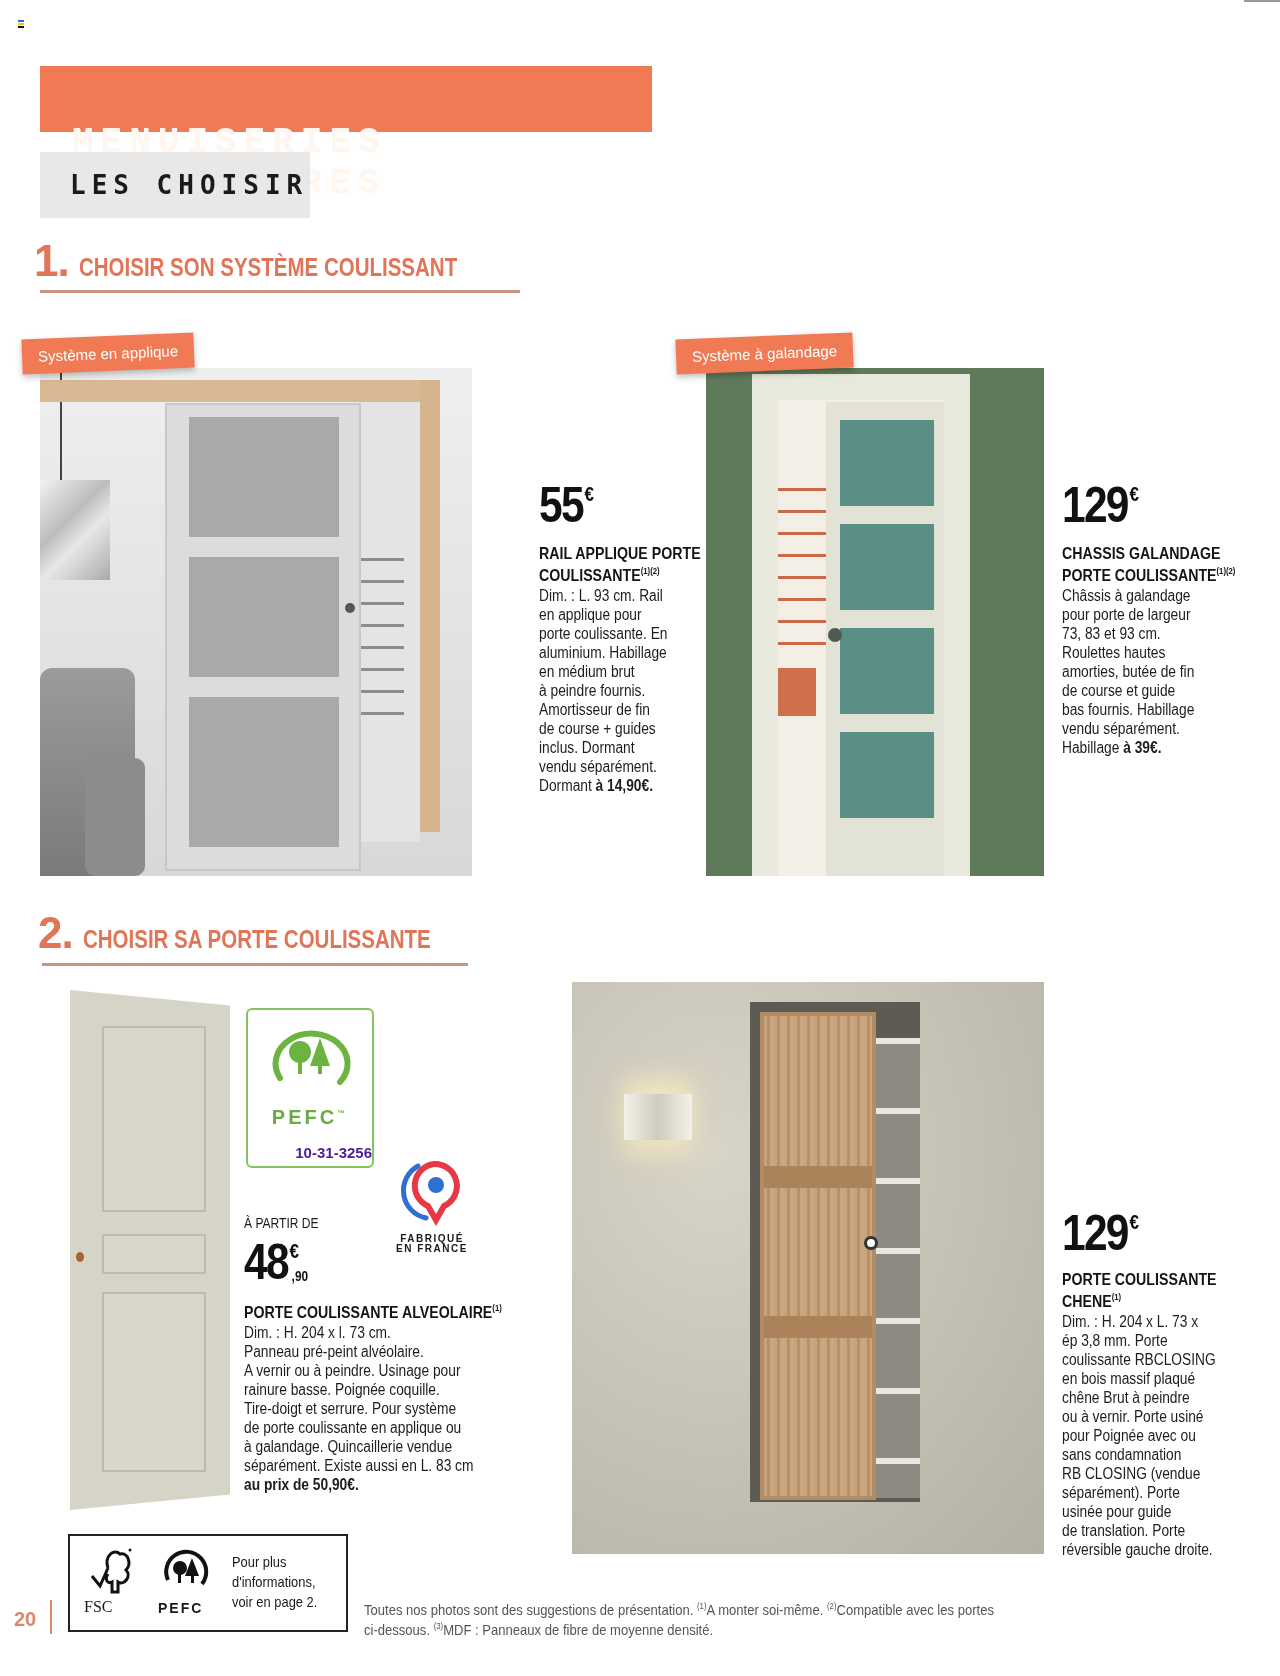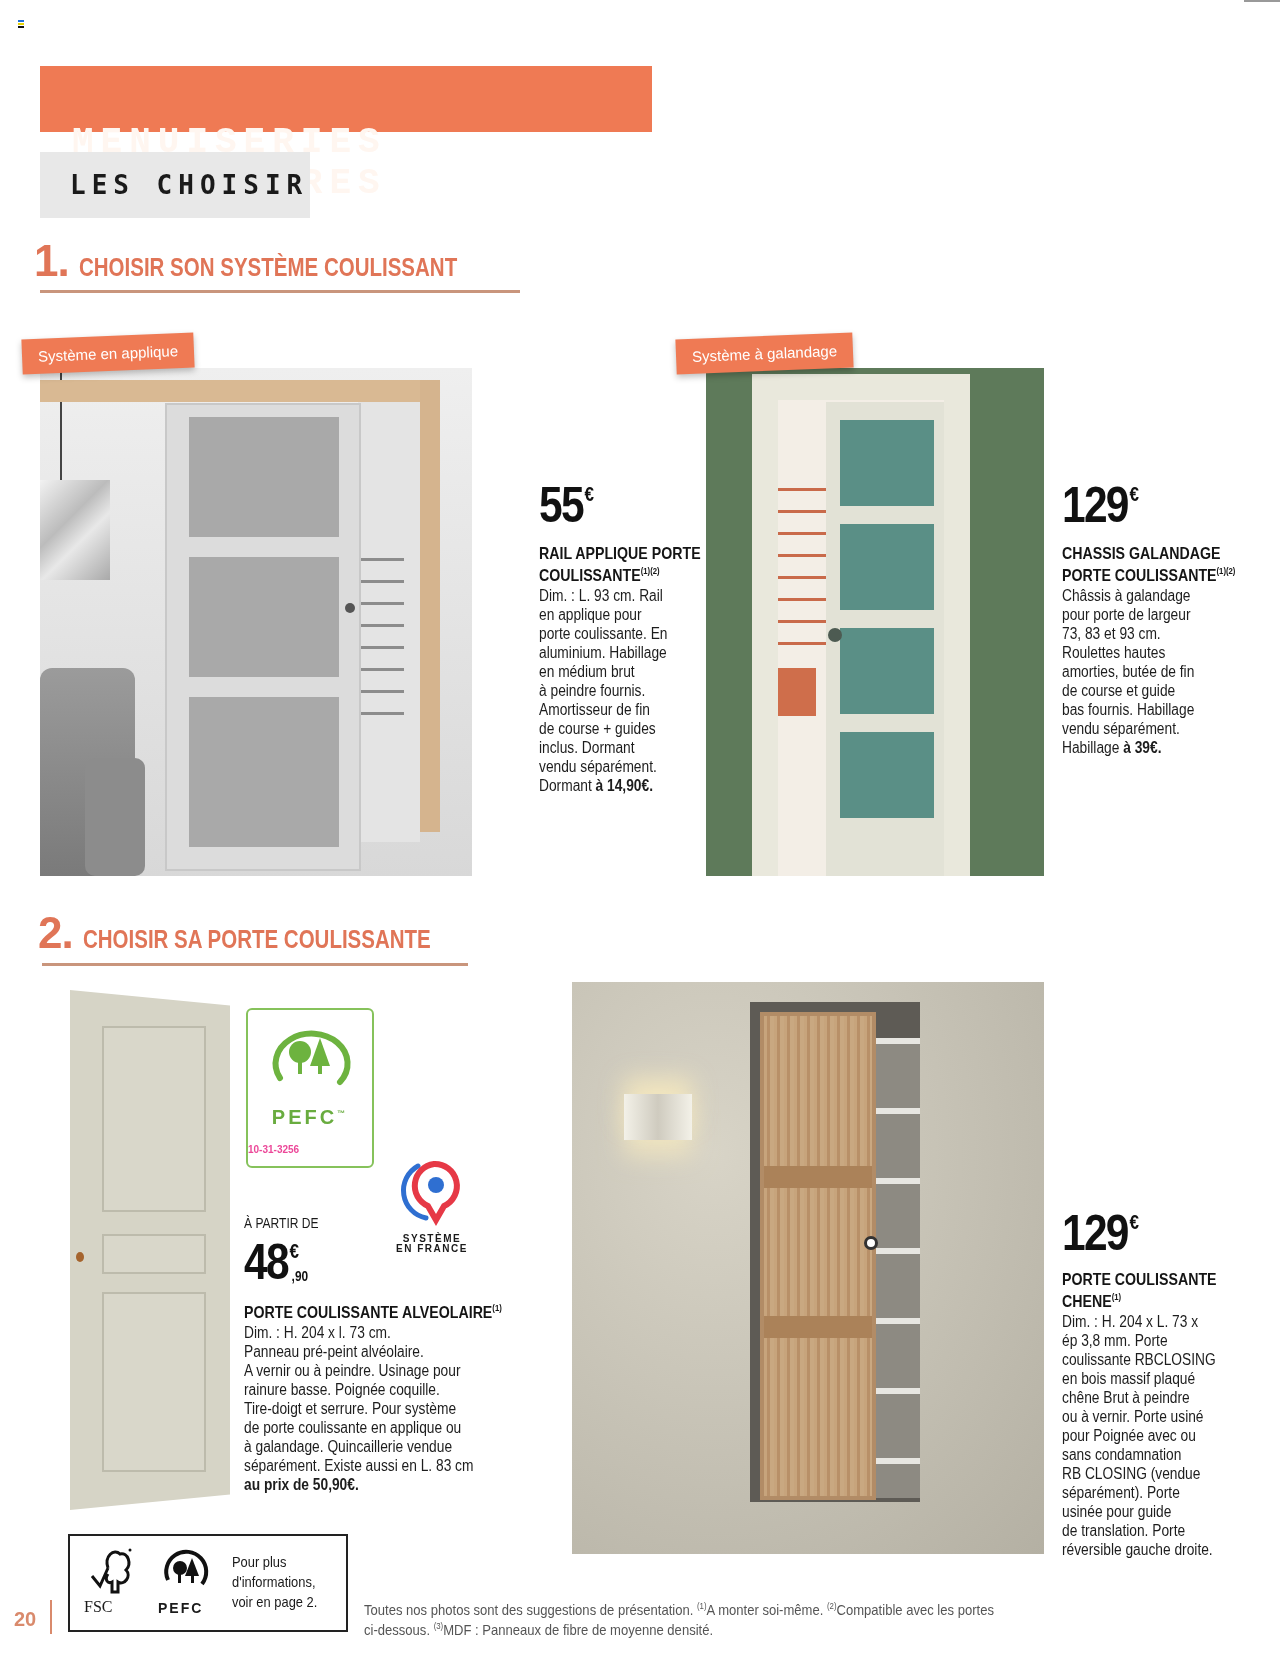--- a/index.html
+++ b/index.html
@@ -70,21 +70,21 @@
   .photo4 .opening { position: absolute; left: 178px; top: 20px; width: 170px; height: 500px; background: #5e5b55; }
   .photo4 .shelves { position: absolute; left: 300px; top: 56px; width: 48px; height: 460px; background: repeating-linear-gradient(#e7e6e1 0 6px, #8d8a82 6px 70px); }
   .photo4 .door { position: absolute; left: 188px; top: 30px; width: 116px; height: 488px; background: repeating-linear-gradient(90deg,#c7a47c 0 3px,#b89068 3px 6px,#c9a881 6px 10px); border: 4px solid #b28c66; }
   .photo4 .rail-h { position: absolute; left: 0; width: 100%; height: 22px; background: #ab8259; }
   .photo4 .knob { position: absolute; left: 100px; top: 220px; width: 14px; height: 14px; border-radius: 50%; background: #fff; border: 3px solid #333; }
 
   
   .pefc-box { left: 246px; top: 1008px; width: 128px; height: 160px; border: 2.5px solid #86c25b; border-radius: 6px; background: #fff; }
   .pefc-box .ring { position: absolute; left: 22px; top: 10px; width: 84px; height: 76px; }
   .pefc-box .pefc-word { position: absolute; left: 0; top: 96px; width: 100%; text-align: center; font-weight: bold; font-size: 20px; letter-spacing: 3px; color: #69ac3f; }
-  .pefc-box .pefc-code { position: absolute; left: 0; top: 134px; width: 100%; text-align: left; font-weight: bold; font-size: 10px; color: #ec4899; }
+  .pefc-box .pefc-code { position: absolute; left: 0; top: 134px; width: 100%; text-align: right; font-weight: bold; font-size: 15px; color: #4c1d95; }
 
   .fab-pin { left: 396px; top: 1158px; width: 66px; height: 70px; }
   .fab-text { left: 384px; top: 1234px; width: 96px; text-align: center; font-weight: bold; font-size: 10px; line-height: 10px; letter-spacing: 1.5px; color: #1a1a1a; }
 
   .cert-box { left: 68px; top: 1534px; width: 280px; height: 98px; border: 2px solid #222; background: #fff; }
   .cert-box .cert-text { position: absolute; left: 162px; top: 16px; font-size: 15px; line-height: 20px; transform: scaleX(0.86); transform-origin: left; white-space: nowrap; }
   .cert-box .fsc-label { position: absolute; left: 14px; top: 62px; font-family: "Liberation Serif", serif; font-size: 16px; }
   .cert-box .pefc-label { position: absolute; left: 88px; top: 64px; font-weight: bold; font-size: 14px; letter-spacing: 2px; }
 
   .page-num { left: 14px; top: 1608px; font-weight: bold; font-size: 20px; color: #d98a6c; }
@@ -238,21 +238,21 @@
   <div class="pefc-word"><span>PEFC</span><sup style="font-size:8px">™</sup></div>
   <div class="pefc-code">10-31-3256</div>
 </div>
 
 <svg class="abs fab-pin" viewBox="0 0 66 70">
   <path d="M22 8 A28 28 0 0 0 30 60" fill="none" stroke="#2f6fd1" stroke-width="5" stroke-linecap="round"></path>
   <path d="M38 6 A22 22 0 0 1 48 48 L40 62 L32 48 A22 22 0 0 1 38 6 Z" fill="none" stroke="#e63946" stroke-width="6"></path>
   <circle cx="40" cy="27" r="8" fill="#2f6fd1"></circle>
 </svg>
 <div class="abs fab-text">
-  <div>SYSTÈME</div>
+  <div>FABRIQUÉ</div>
   <div>EN FRANCE</div>
 </div>
 
 <div class="abs" style="left:244px; top:1215px; width:300px;">
   <div style="font-size:14px; transform:scaleX(0.86); transform-origin:left; white-space:nowrap;">À PARTIR DE</div>
   <div class="price" style="position:relative; margin-top:6px;">
     <span>48</span><sup>€</sup><span class="cents">,90</span>
   </div>
   <div style="height:12px"></div>
   <div class="prod-title">

